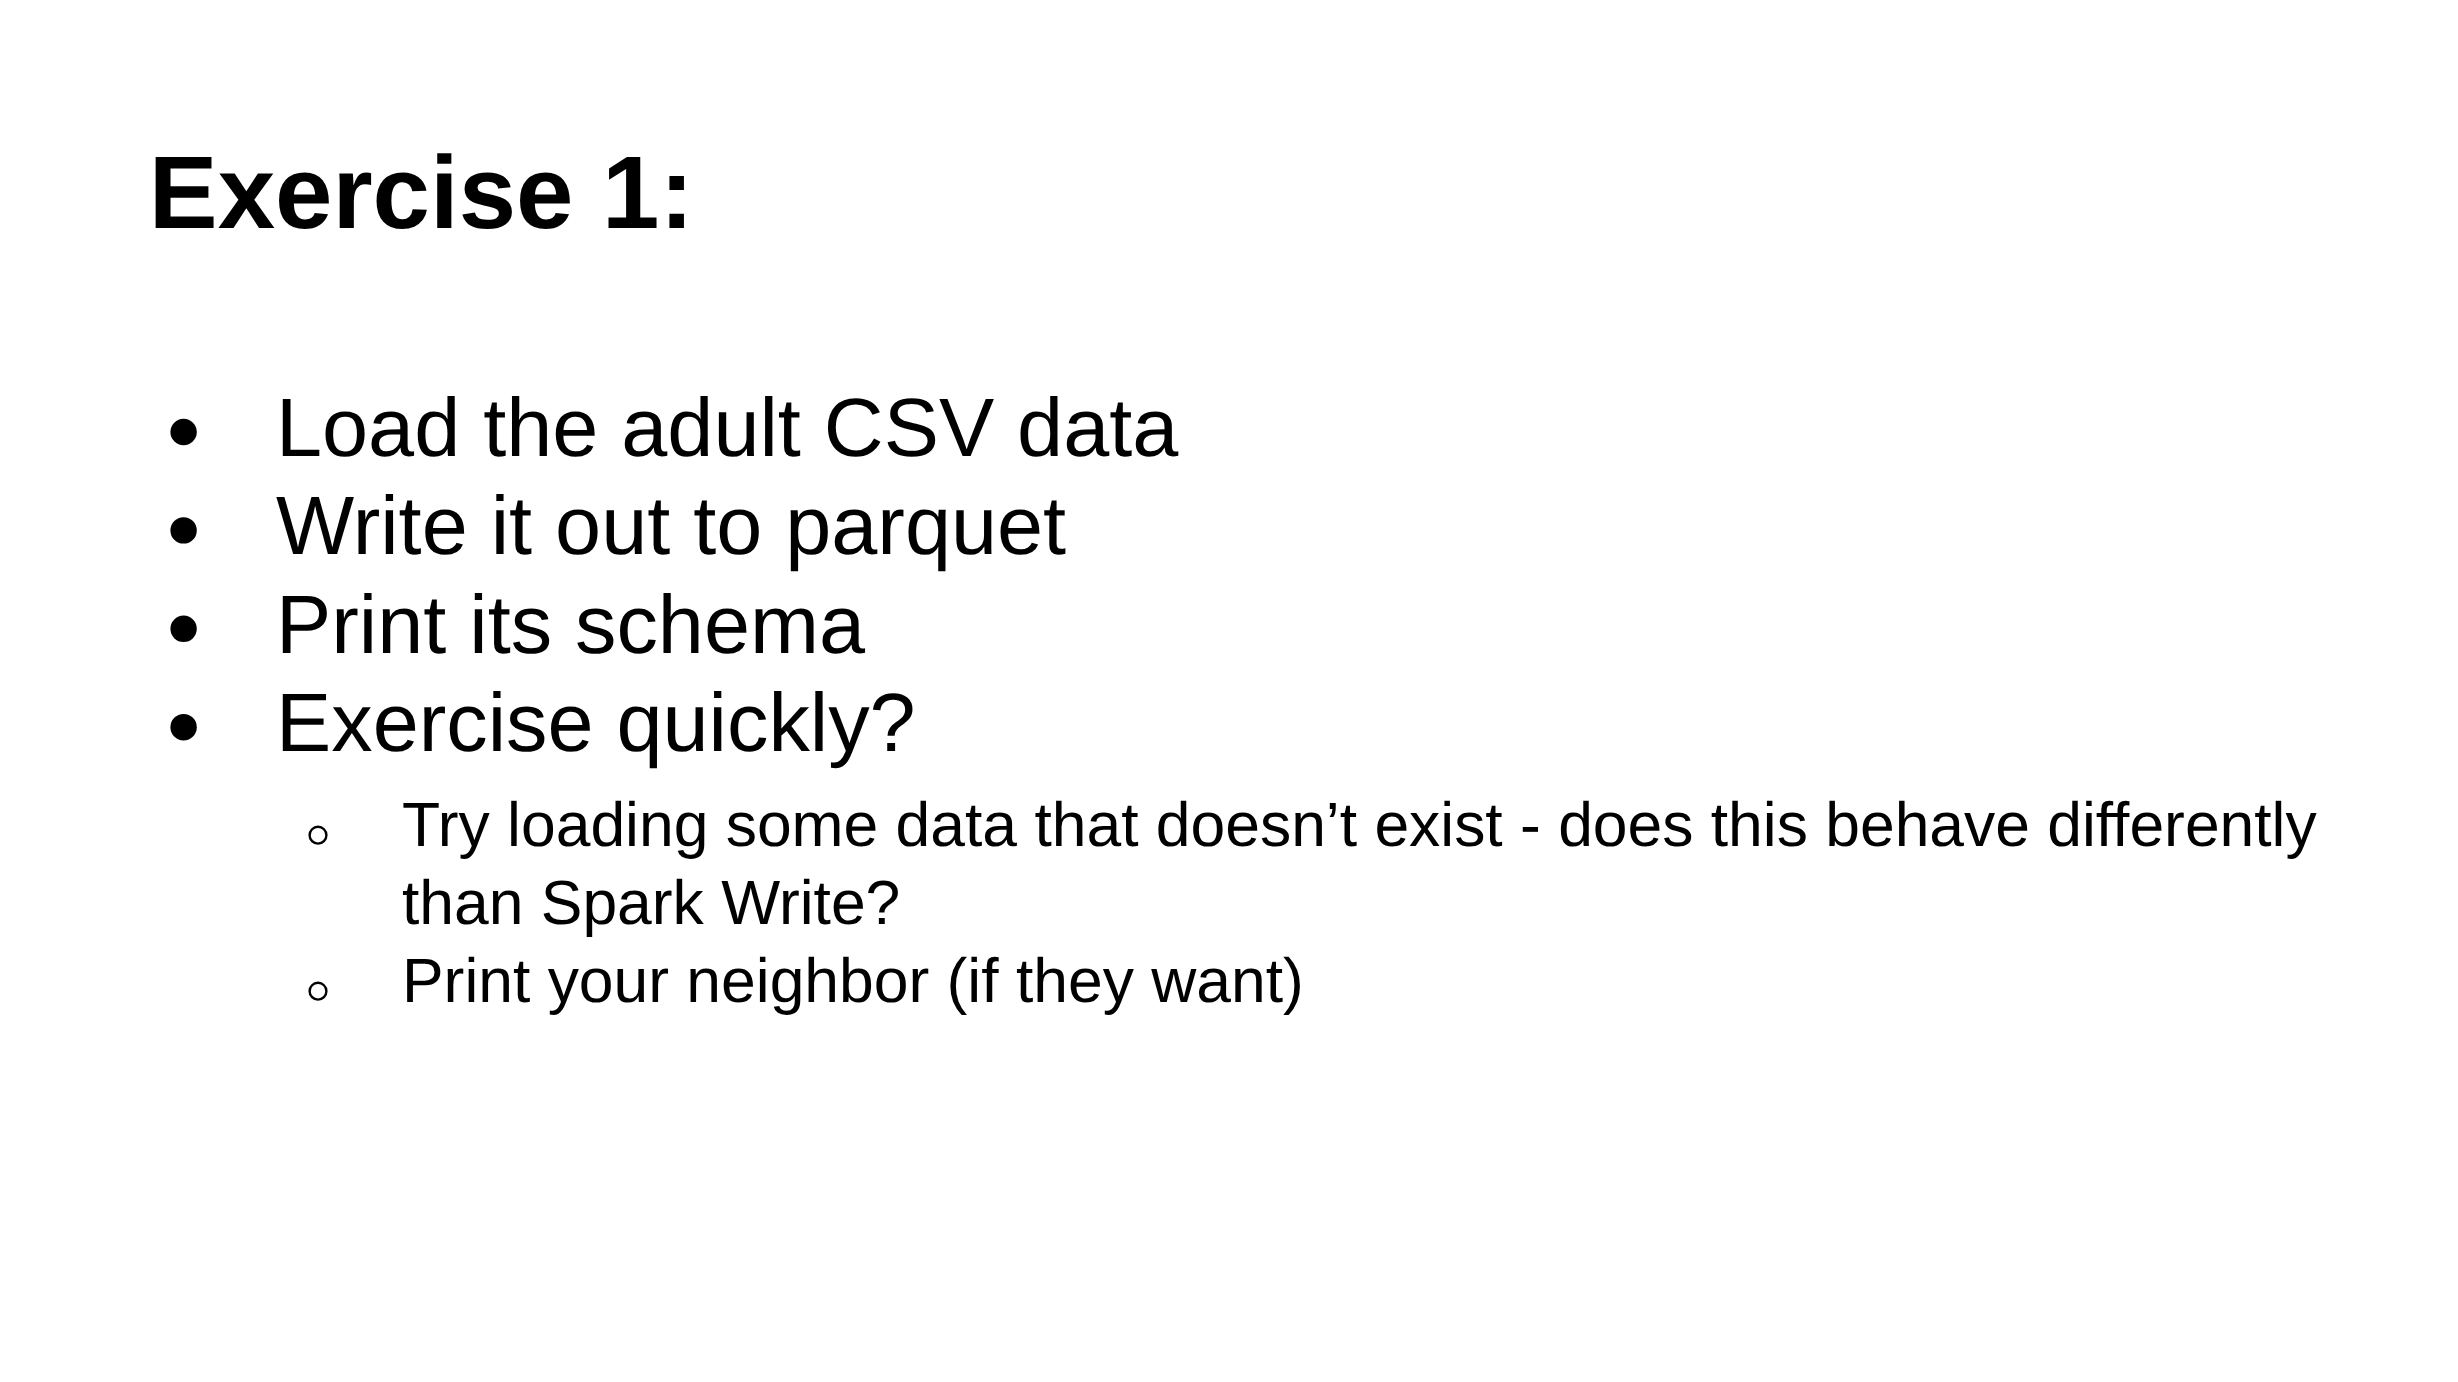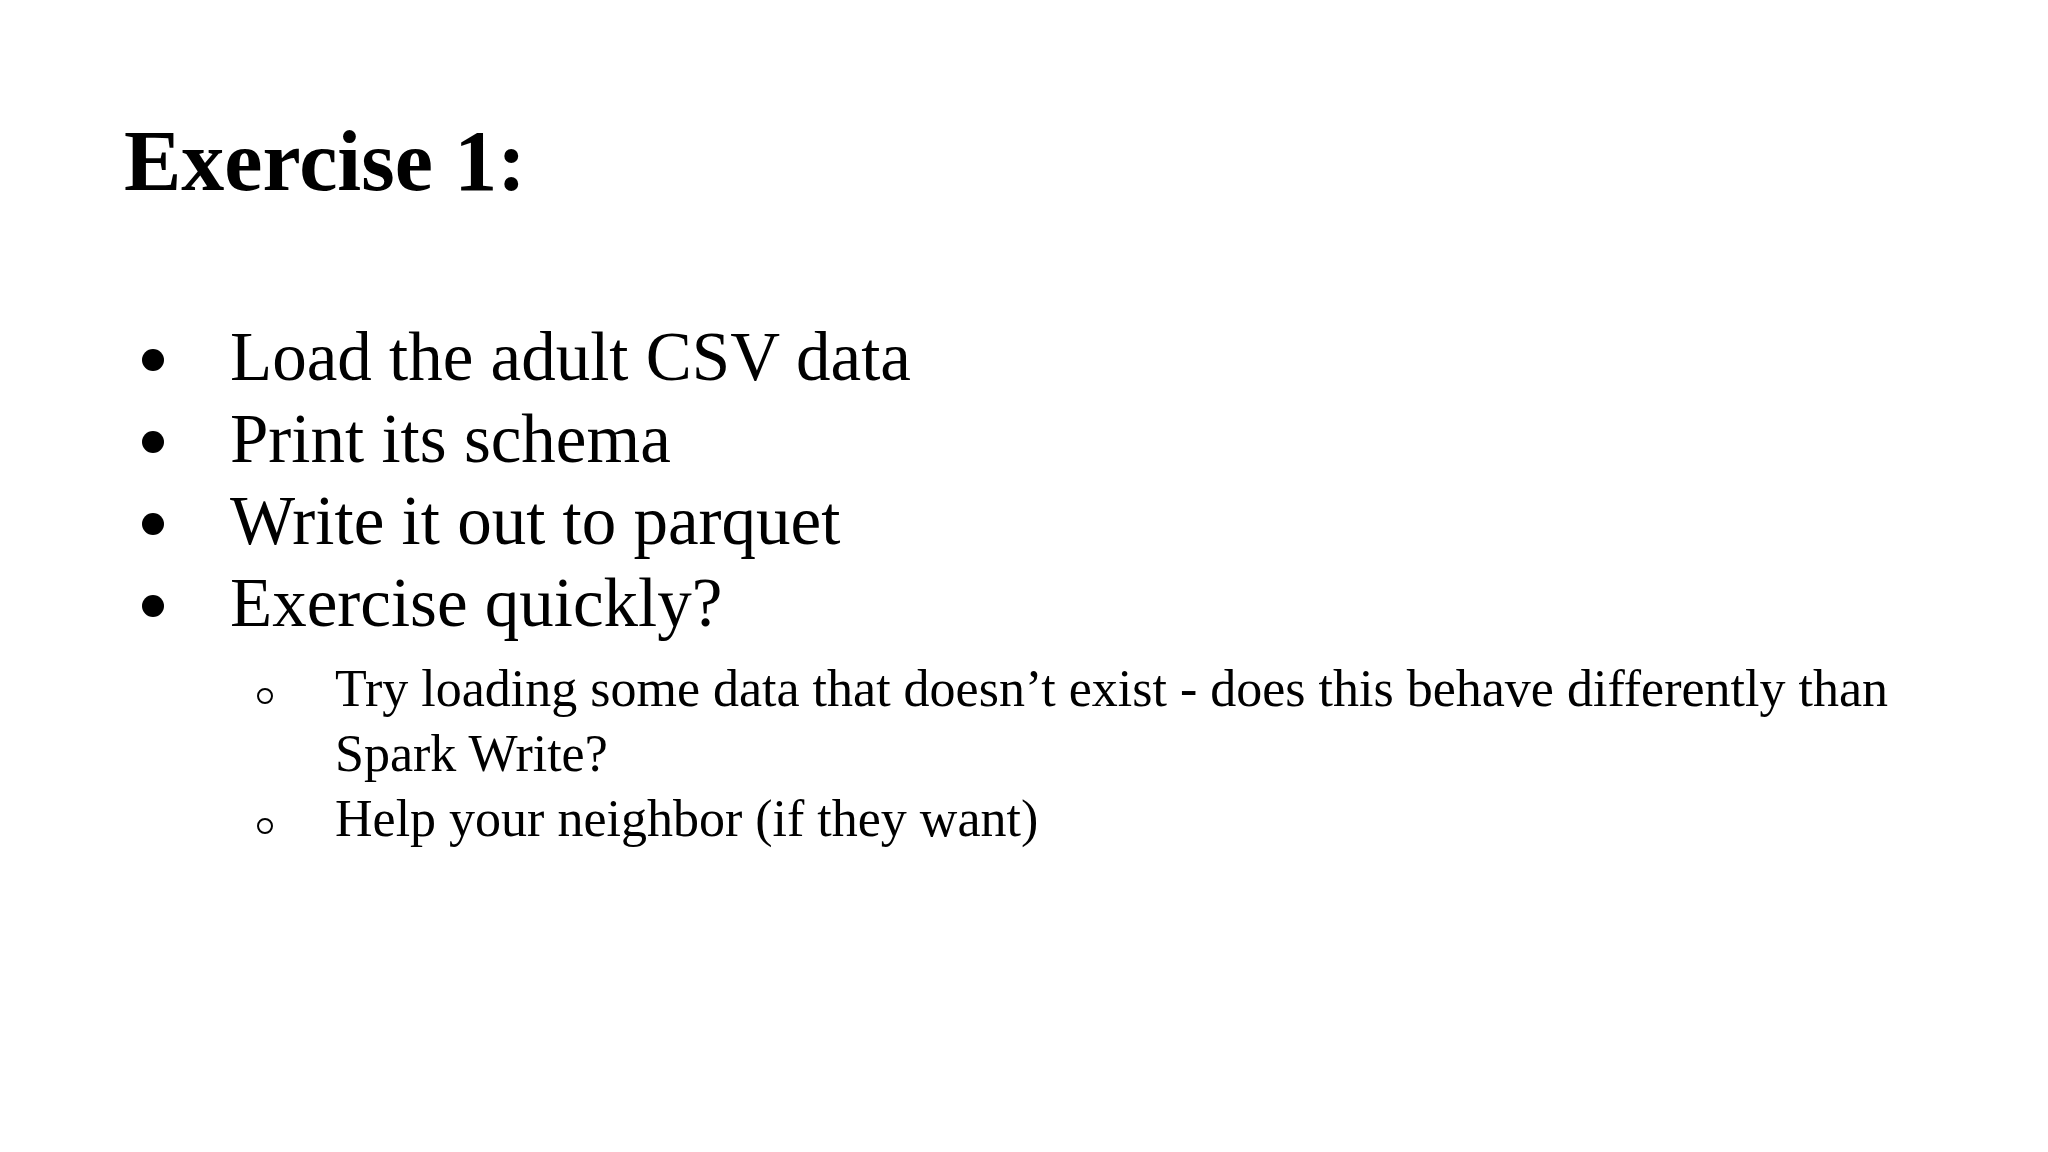--- a/index.html
+++ b/index.html
@@ -6,21 +6,21 @@
     margin: 0;
     padding: 0;
     background: #ffffff;
   }
   .slide {
     position: relative;
     width: 2048px;
     height: 1152px;
     background: #ffffff;
     overflow: hidden;
-    font-family: Liberation Serif, serif;
+    font-family: Liberation Sans, sans-serif;
     color: #000000;
   }
   .title {
     position: absolute;
     left: 124px;
     top: 110px;
     margin: 0;
     font-size: 86px;
     font-weight: bold;
     line-height: 1.2;
@@ -84,42 +84,42 @@
 
   <div class="list">
 
     <div class="l1">
       <span class="dot"></span>
       <span class="txt">Load the adult CSV data</span>
     </div>
 
     <div class="l1">
       <span class="dot"></span>
-      <span class="txt">Print its schema</span>
+      <span class="txt">Write it out to parquet</span>
     </div>
 
     <div class="l1">
       <span class="dot"></span>
-      <span class="txt">Write it out to parquet</span>
+      <span class="txt">Print its schema</span>
     </div>
 
     <div class="l1">
       <span class="dot"></span>
       <span class="txt">Exercise quickly?</span>
     </div>
 
     <div class="sublist">
 
       <div class="l2">
         <span class="ring"></span>
         <span class="txt">Try loading some data that doesn’t exist - does this behave differently than Spark Write?</span>
       </div>
 
       <div class="l2">
         <span class="ring"></span>
-        <span class="txt">Help your neighbor (if they want)</span>
+        <span class="txt">Print your neighbor (if they want)</span>
       </div>
 
     </div>
 
   </div>
 
 </div>
 
 </body></html>

